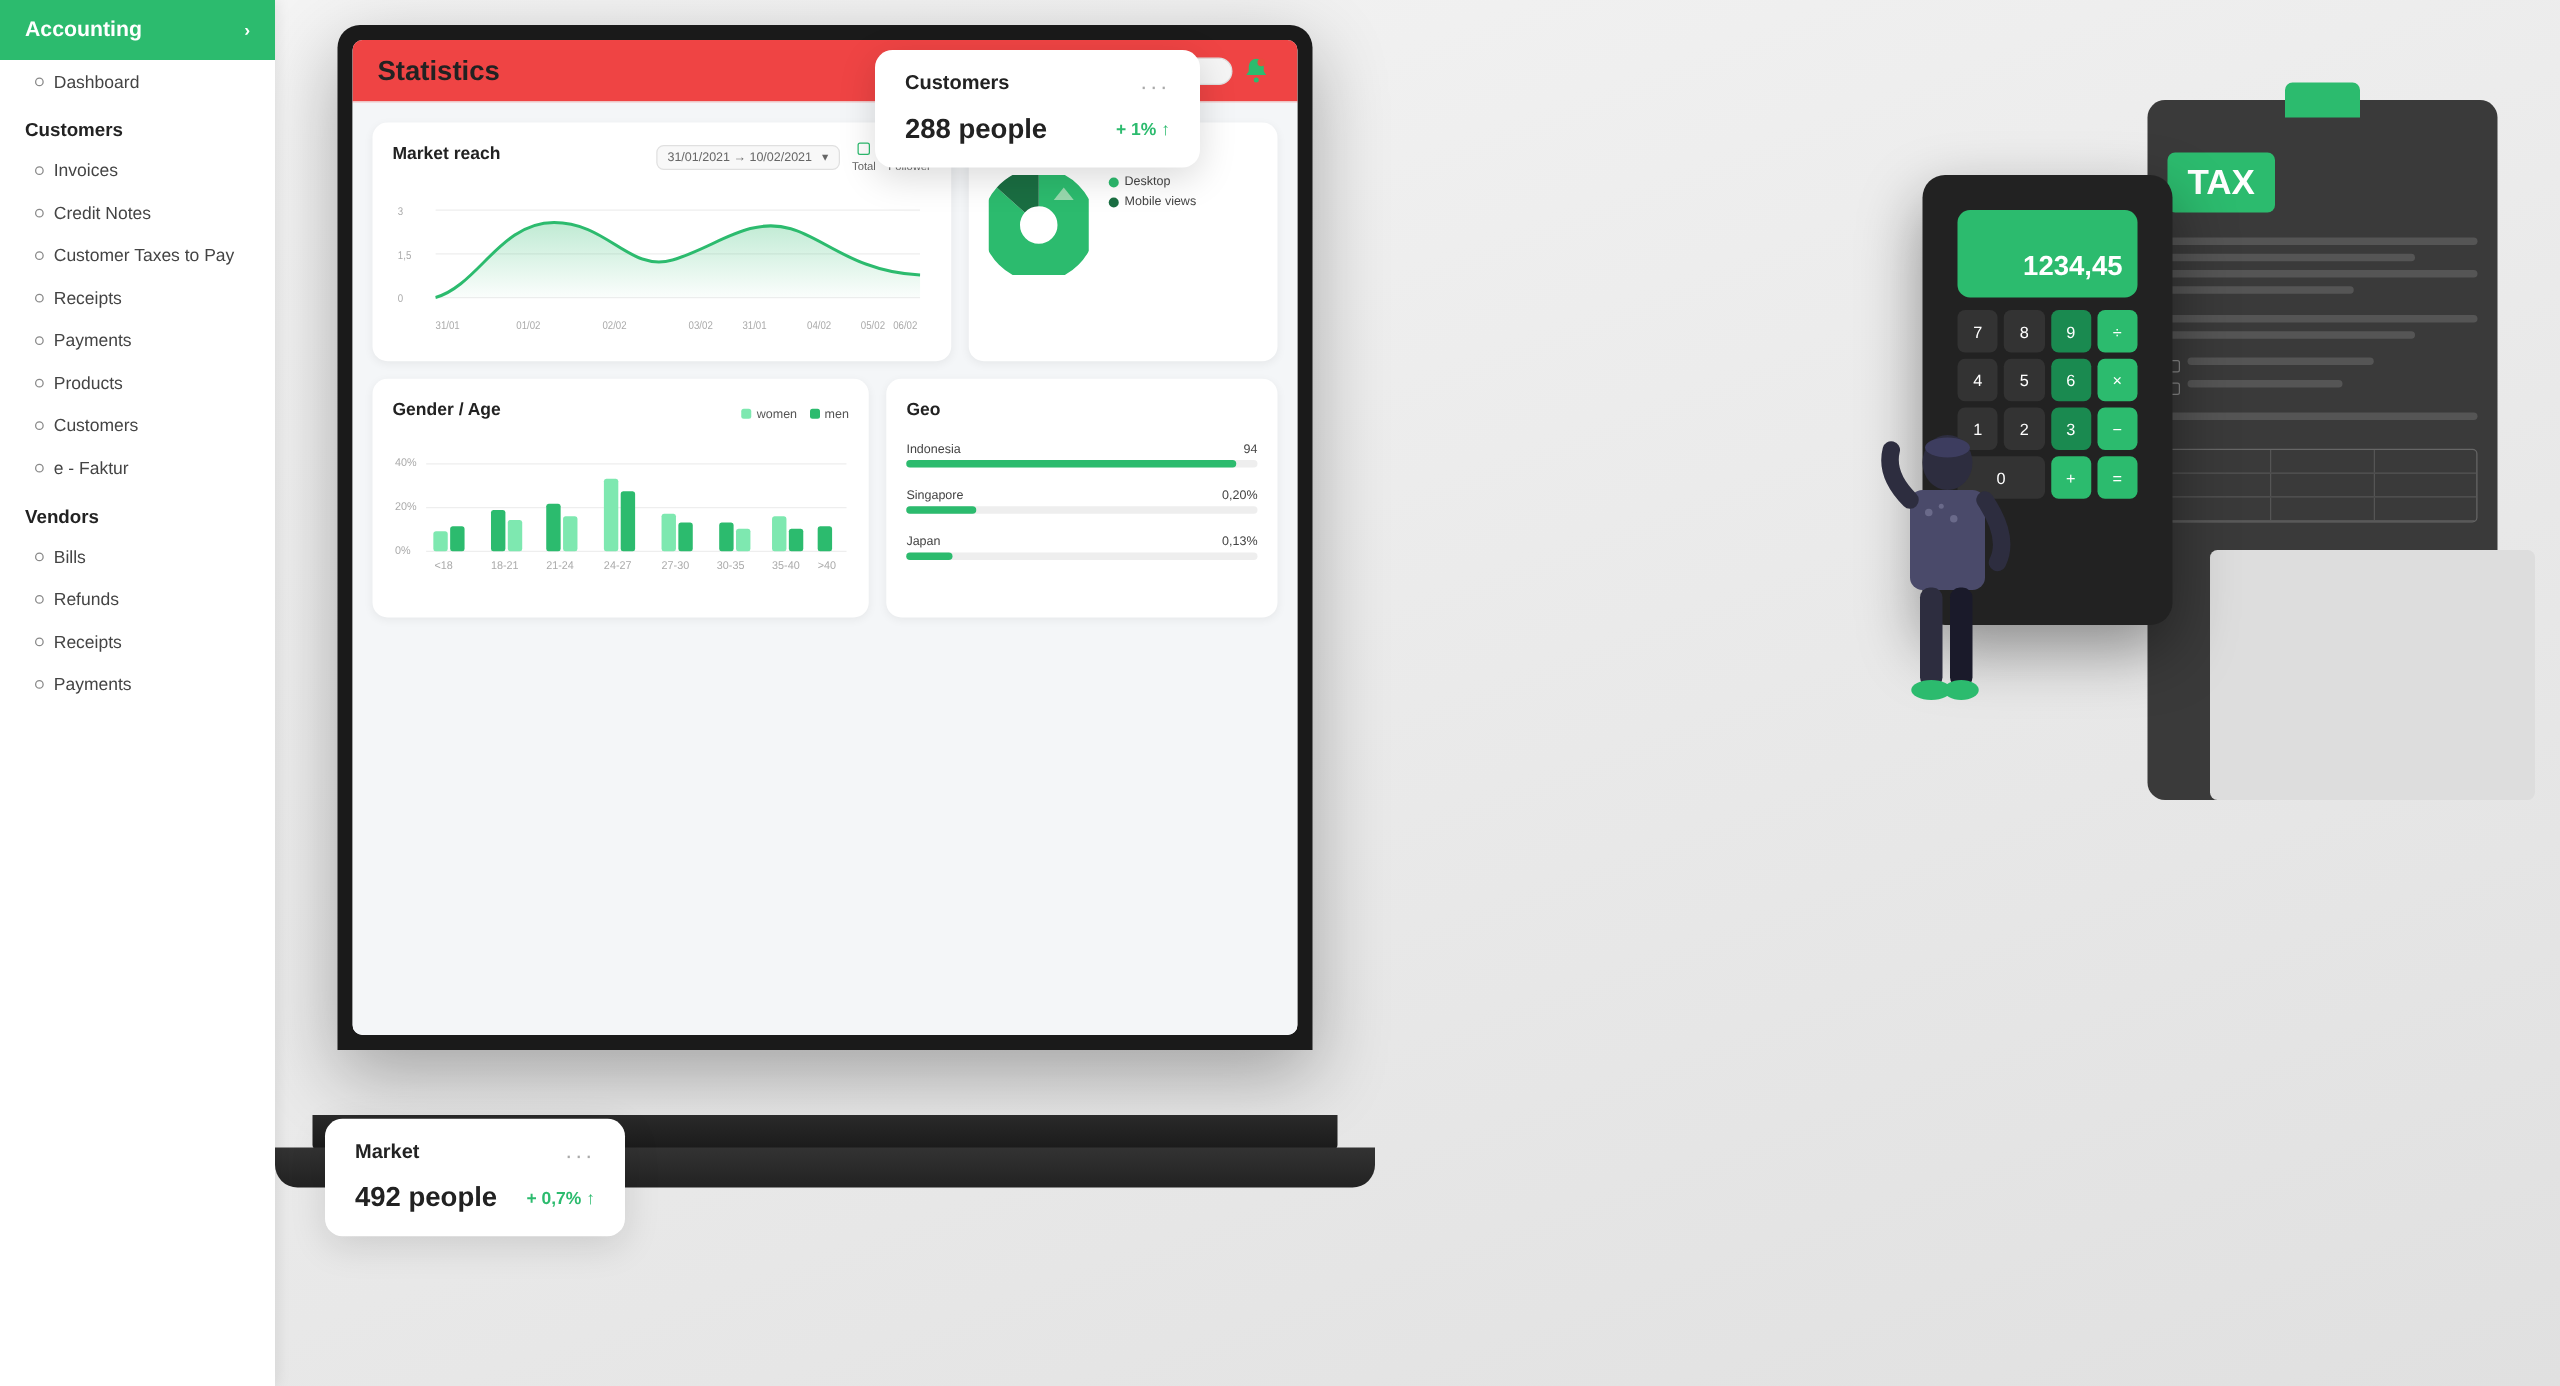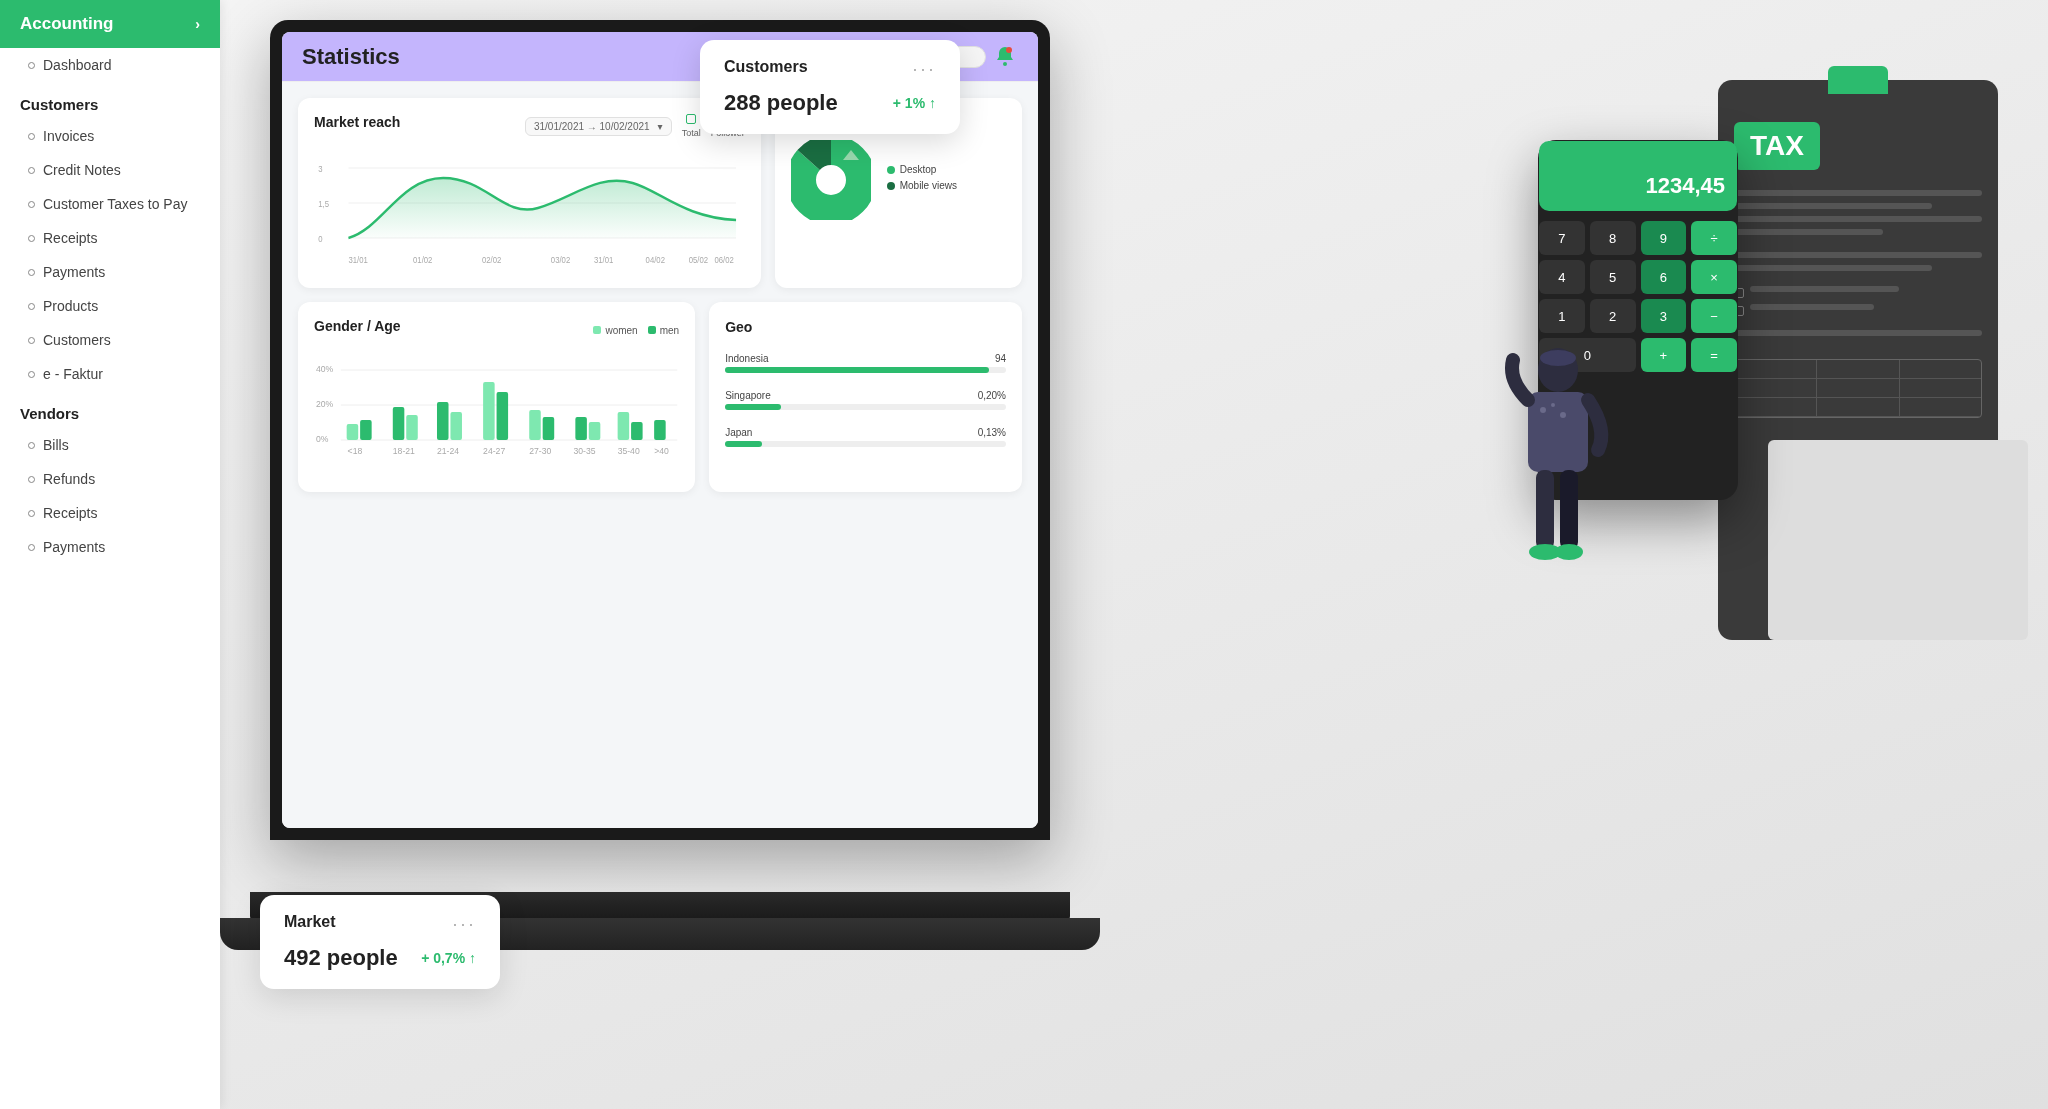--- a/index.html
+++ b/index.html
@@ -178,21 +178,21 @@
       left: 50%;
       transform: translateX(-50%);
       width: 80px;
       height: 8px;
       background: #111;
       border-radius: 0 0 6px 6px;
     }
 
     
     .screen-header {
-      background: #c4b5fd;
+      background: #ef4444;
       padding: 10px 20px;
       display: flex;
       align-items: center;
       justify-content: space-between;
       border-bottom: 1px solid #eee;
       height: 50px;
     }
 
     .screen-title {
       font-size: 22px;
@@ -287,21 +287,21 @@
 
     
     .bar-chart-svg {
       width: 100%;
       height: 120px;
     }
 
     
     .pie-area {
       display: flex;
-      align-items: center;
+      align-items: flex-start;
       gap: 16px;
       margin-top: 8px;
     }
 
     .pie-chart-svg {
       width: 80px;
       height: 80px;
       flex-shrink: 0;
     }
 
@@ -457,21 +457,21 @@
     }
 
     .calc-body {
       background: #222;
       border-radius: 18px;
       width: 200px;
       height: 360px;
       position: absolute;
       left: 50px;
       top: 60px;
-      padding: 1px;
+      padding: 28px;
       box-shadow: 0 20px 50px rgba(0,0,0,0.4);
     }
 
     .calc-display {
       background: #2cbb6e;
       border-radius: 10px;
       padding: 12px;
       text-align: right;
       color: #fff;
       font-size: 22px;

